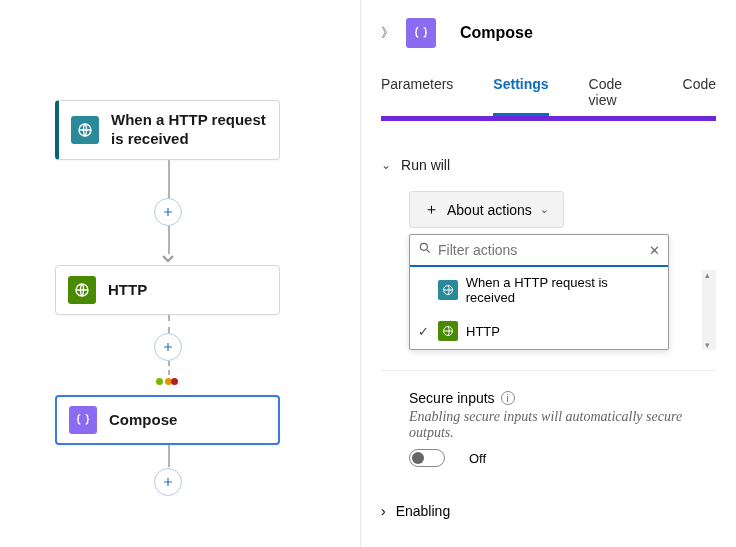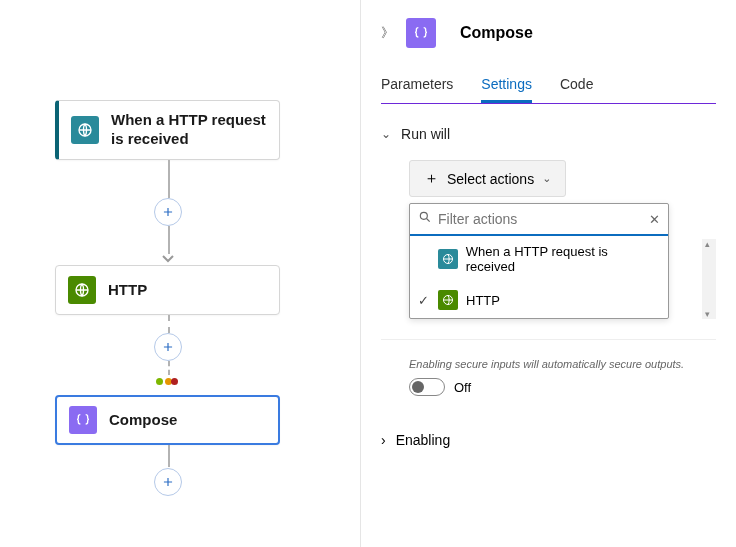--- a/index.html
+++ b/index.html
@@ -25,23 +25,23 @@
 .dots-cluster span { width: 7px; height: 7px; border-radius: 50%; display:inline-block; }
 .c-green{background:#7db700}.c-orange{background:#e69500}.c-red{background:#b02020}
 
 
 .phead { display: flex; align-items: center; gap: 12px; margin-bottom: 28px; }
 .chev-dbl { color: #555; cursor: pointer; font-size: 13px; }
 .phead .node-icon { width: 30px; height: 30px; }
 .phead-title { font-size: 16px; font-weight: 600; }
 
 
-.tabs { display: flex; gap: 28px; border-bottom: 1px solid #6d28d9; margin-bottom: 22px; }
+.tabs { display: flex; gap: 40px; border-bottom: 5px solid #6d28d9; margin-bottom: 36px; }
 .tab { font-size: 14px; color: #333; padding-bottom: 8px; cursor: pointer; }
-.tab.active { color: #0b6cbf; font-weight: 400; border-bottom: 3px solid #0b6cbf; }
+.tab.active { color: #0b6cbf; font-weight: 700; border-bottom: 3px solid #0b6cbf; }
 
 
 .section-head { display: flex; align-items: center; gap: 10px; font-size: 14px; font-weight: 400; color: #222; cursor: pointer; margin-bottom: 18px; }
 .section-head .chev { font-size: 12px; color: #555; }
 .indent { margin-left: 28px; }
 
 .select-actions-btn { display: inline-flex; align-items: center; gap: 8px; background: #f3f3f3; border: 1px solid #ddd; padding: 8px 14px; border-radius: 3px; font-size: 14px; cursor: pointer; }
 .plus-sm { font-size: 15px; font-weight: 400; }
 
 .dropdown { margin-top: 6px; width: 260px; border: 1px solid #999; border-radius: 2px; background:#fff; box-shadow: 0 2px 6px rgba(0,0,0,.12); }
@@ -54,22 +54,22 @@
 .dd-scroll { position: absolute; right: 0; top: 36px; bottom: 0; width: 14px; background: #f2f2f2; }
 .dd-scroll::before{content:"▴";position:absolute;top:0;left:3px;font-size:9px;color:#888}
 .dd-scroll::after{content:"▾";position:absolute;bottom:0;left:3px;font-size:9px;color:#888}
 .dd-wrap{position:relative;}
 
 .divider { border-top: 1px solid #eee; margin: 20px 0 18px -28px; }
 
 .secure-row { margin-top: 14px; }
 .secure-label { font-size: 14px; display: inline-flex; align-items: center; gap: 6px; }
 .info-ic { width: 14px; height: 14px; border: 1px solid #888; border-radius: 50%; display: inline-flex; align-items:center; justify-content:center; font-size: 10px; color:#666; }
-.secure-desc { font-size: 11px; color: #666; font-style: italic; margin-top: 18px; }
-.toggle-row { display: flex; align-items: center; gap: 9px; margin-top: 8px; }
+.secure-desc { font-size: 14px; color: #666; font-style: italic; margin-top: 2px; font-family: Liberation Serif, serif; }
+.toggle-row { display: flex; align-items: center; gap: 24px; margin-top: 8px; }
 .toggle { width: 36px; height: 18px; border: 1px solid #888; border-radius: 10px; position: relative; cursor: pointer; background:#fff;}
 .toggle::after { content:""; position:absolute; left:2px; top:2px; width:12px;height:12px;border-radius:50%;background:#666; }
 .toggle-lbl { font-size: 13px; }
 
 .tracking-head { display: flex; align-items: center; gap: 10px; font-size: 14px; margin-top: 36px; cursor:pointer;}
 
 svg.globe{width:16px;height:16px;}
 svg.braces{width:16px;height:16px;}
 </style>
 </head>
@@ -149,32 +149,33 @@
       <svg class="braces" viewBox="0 0 24 24" fill="none" stroke="#fff" stroke-width="2">
           <path d="M8 4c-2 0-3 1-3 3v2c0 1-1 2-2 2 1 0 2 1 2 2v2c0 2 1 3 3 3M16 4c2 0 3 1 3 3v2c0 1 1 2 2 2-1 0-2 1-2 2v2c0 2-1 3-3 3"></path>
         </svg>
     </div>
     <div class="phead-title">Compose</div>
   </div>
 
   <div class="tabs">
     <div class="tab">Parameters</div>
     <div class="tab active">Settings</div>
+    <div class="tab">Code view</div>
     <div class="tab">Code</div>
   </div>
 
   <div class="section-head">
     <span class="chev">⌄</span>
     <span>Run will</span>
   </div>
 
   <div class="indent">
     <div class="select-actions-btn">
       <span class="plus-sm">＋</span>
-      <span>Select actions</span>
+      <span>About actions</span>
       <span style="font-size:11px;color:#555;">⌄</span>
     </div>
 
     <div class="dd-wrap">
       <div class="dropdown">
         <div class="dd-search">
           <span>
             <svg width="14" height="14" viewBox="0 0 24 24" fill="none" stroke="#666" stroke-width="2">
                 <circle cx="10" cy="10" r="6"></circle>
                 <path d="M20 20l-5-5"></path>
@@ -202,20 +203,24 @@
           </span>
           <span>HTTP</span>
         </div>
         <div class="dd-scroll"></div>
       </div>
     </div>
 
     <div class="divider"></div>
 
     <div class="secure-row">
+      <div class="secure-label">
+        <span>Secure inputs</span>
+        <span class="info-ic">i</span>
+      </div>
       <div class="secure-desc">Enabling secure inputs will automatically secure outputs.</div>
       <div class="toggle-row">
         <div class="toggle"></div>
         <span class="toggle-lbl">Off</span>
       </div>
     </div>
   </div>
 
   <div class="tracking-head">
     <span class="chev">›</span>

